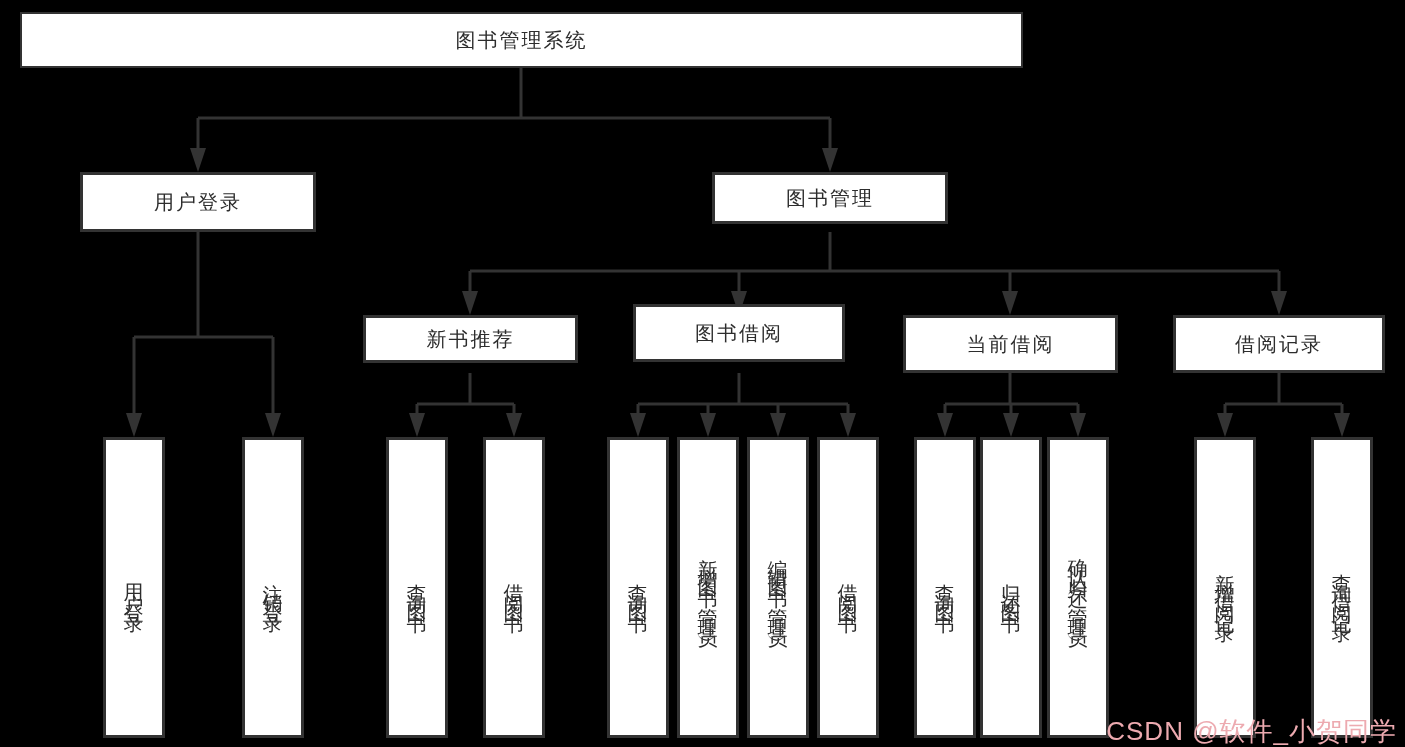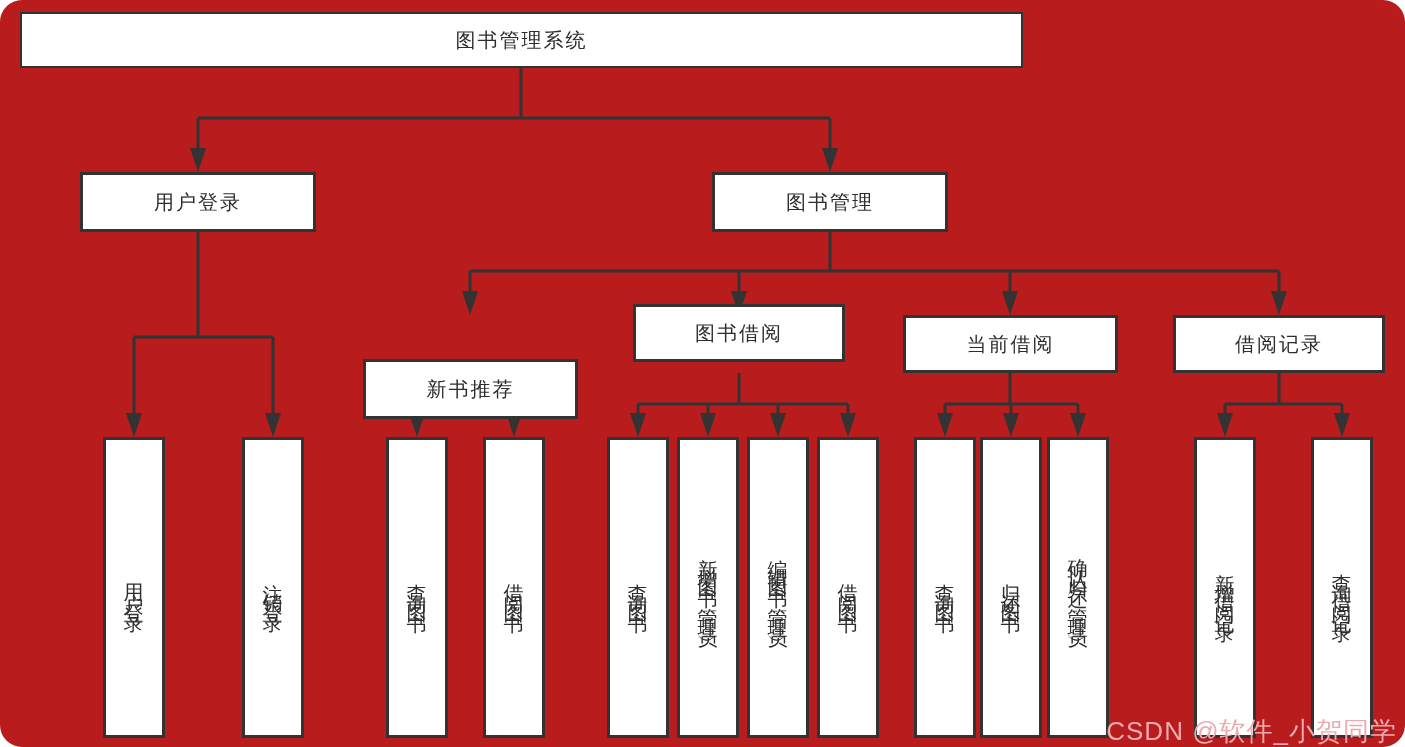--- a/index.html
+++ b/index.html
@@ -5,23 +5,22 @@
   html, body {
     margin: 0;
     padding: 0;
     background: #ffffff;
     font-family: "Liberation Sans", "DejaVu Sans", sans-serif;
   }
   .canvas {
     position: relative;
     width: 1405px;
     height: 747px;
-    background: #b91c1c;
+    background: #000000;
     overflow: hidden;
-    border-radius: 22px;
   }
   .wires {
     position: absolute;
     left: 0;
     top: 0;
     z-index: 0;
   }
   .box {
     position: absolute;
     box-sizing: border-box;
@@ -104,23 +103,23 @@
       <polygon points="1070,413 1086,413 1078,437"></polygon>
 
       <polygon points="1217,413 1233,413 1225,437"></polygon>
       <polygon points="1334,413 1350,413 1342,437"></polygon>
     </g>
   </svg>
 
   <div class="box h top" style="left:20px; top:12px; width:1003px; height:56px;">图书管理系统</div>
 
   <div class="box h" style="left:80px; top:172px; width:236px; height:60px;">用户登录</div>
-  <div class="box h" style="left:712px; top:172px; width:236px; height:60px;">图书管理</div>
+  <div class="box h" style="left:712px; top:172px; width:236px; height:52px;">图书管理</div>
 
-  <div class="box h" style="left:363px; top:315px; width:215px; height:60px;margin-top:44px;">新书推荐</div>
+  <div class="box h" style="left:363px; top:315px; width:215px; height:48px;">新书推荐</div>
   <div class="box h" style="left:633px; top:304px; width:212px; height:58px;">图书借阅</div>
   <div class="box h" style="left:1173px; top:315px; width:212px; height:58px;">借阅记录</div>
   <div class="box h" style="left:903px; top:315px; width:215px; height:58px;">当前借阅</div>
 
   <div class="box v" style="left:103px; top:437px; width:62px; height:301px;">用户登录</div>
   <div class="box v" style="left:242px; top:437px; width:62px; height:301px;">注销登录</div>
 
   <div class="box v" style="left:386px; top:437px; width:62px; height:301px;">查询图书</div>
   <div class="box v" style="left:483px; top:437px; width:62px; height:301px;">借阅图书</div>
 

